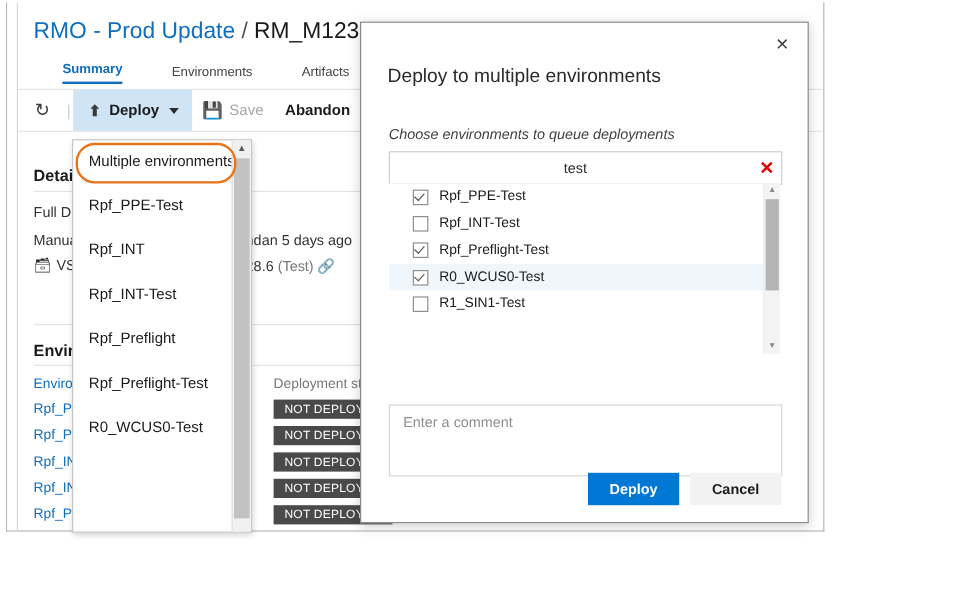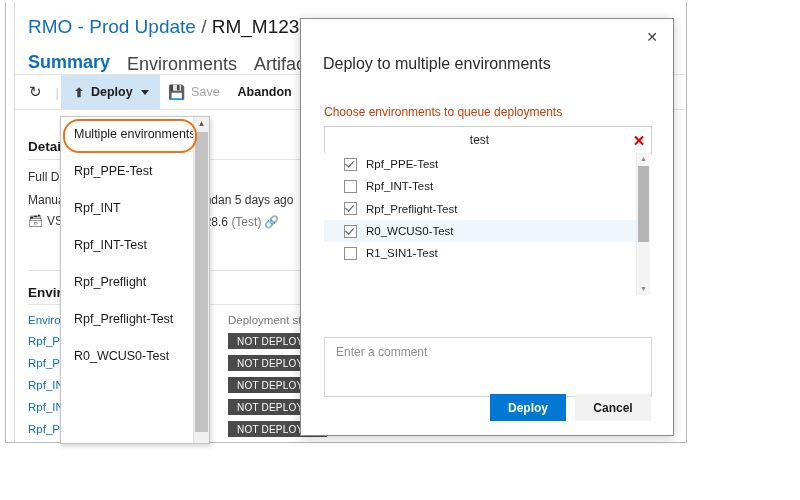--- a/index.html
+++ b/index.html
@@ -45,23 +45,24 @@
   
   .tabs {
     position: absolute;
     left: 22px; top: 50px;
     display: flex;
     align-items: flex-end;
     gap: 17px;
     white-space: nowrap;
   }
   .tab {
-    font-size: 18px;
+    font-size: 11px;
     color: #444;
     padding-bottom: 4px;
+    margin-left: 24px;
   }
   .tab.active {
     color: #106ebe;
     font-weight: bold;
     border-bottom: 2px solid #106ebe;
   }
   .tabs-underline {
     position: absolute;
     left: 9px; top: 72px;
     width: 670px; height: 1px;
@@ -239,22 +240,23 @@
   }
   .dlg-title {
     position: absolute;
     left: 22px; top: 36px;
     font-size: 16px; color: #2b2b2b;
     white-space: nowrap;
   }
   .dlg-label {
     position: absolute;
     left: 23px; top: 86px;
-    font-size: 12px; color: #c2410c;
-    white-space: nowrap;
+    font-size: 12px; color: #404040;
+    white-space: nowrap;
+    font-style: italic;
   }
   .dlg-search {
     position: absolute;
     left: 23px; top: 107px;
     width: 326px; height: 26px;
     border: 1px solid #cfcfcf;
     background: #fff;
     display: flex; align-items: center;
   }
   .dlg-search .val {

